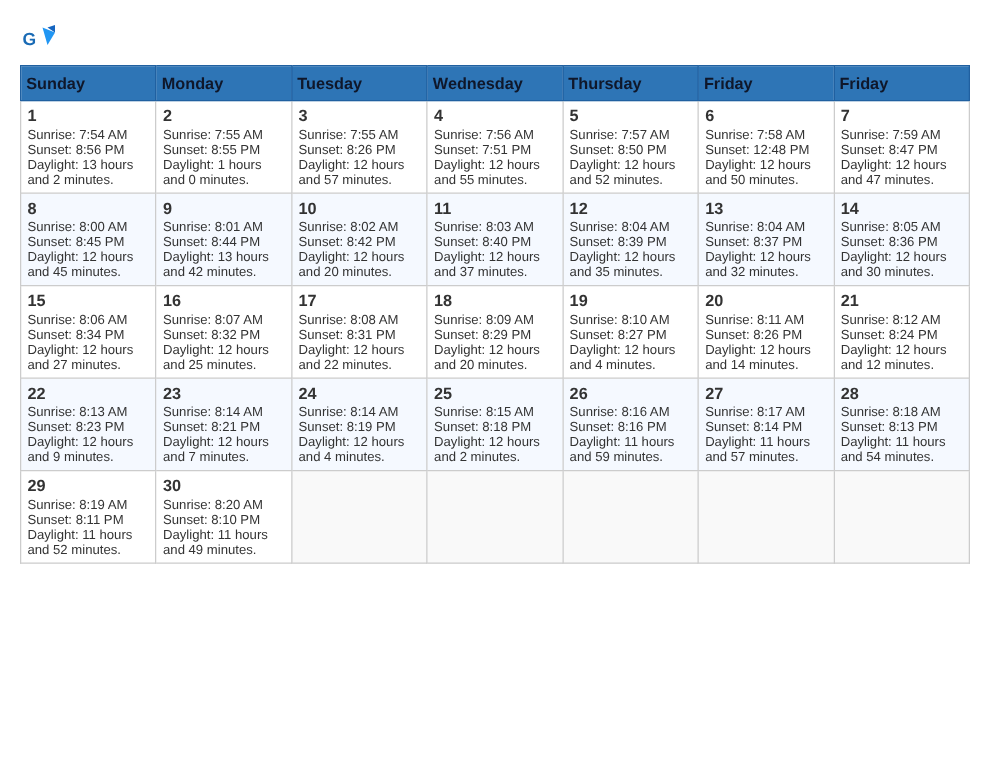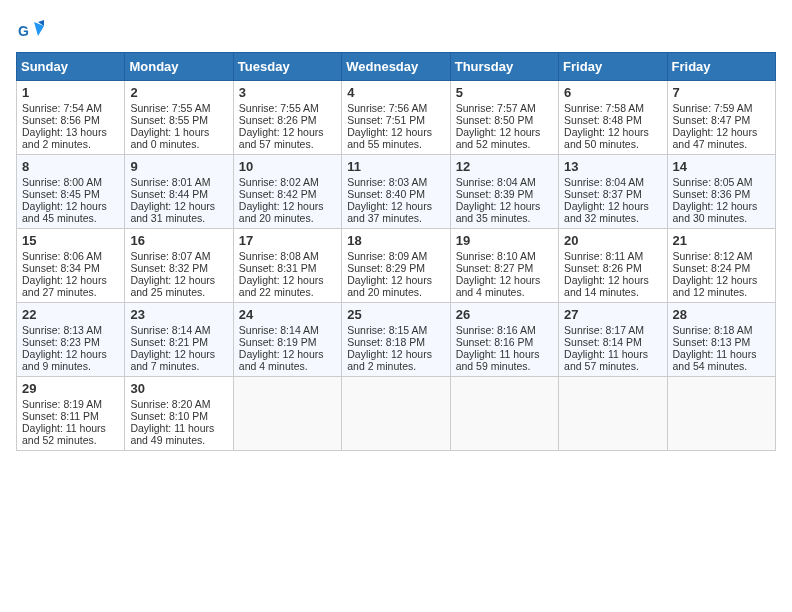--- a/index.html
+++ b/index.html
@@ -46,21 +46,21 @@
       font-size: 16px;
       color: #555;
     }
     .calendar {
       width: 100%;
       border-collapse: collapse;
       border: 1px solid #ccc;
     }
     .calendar th {
       background-color: #2e75b6;
-      color: #ffffff;
+      color: #0f172a;
       font-size: 13px;
       font-weight: bold;
       padding: 6px 4px;
       text-align: left;
       border: 1px solid #2060a0;
     }
     .calendar td {
       vertical-align: top;
       border: 1px solid #ccc;
       padding: 4px 5px;
@@ -144,42 +144,42 @@
         </td>
         <td>
           <span class="day-number">5</span>
           <div>Sunrise: 7:57 AM</div>
           <div>Sunset: 8:50 PM</div>
           <div>Daylight: 12 hours and 52 minutes.</div>
         </td>
         <td>
           <span class="day-number">6</span>
           <div>Sunrise: 7:58 AM</div>
-          <div>Sunset: 8:48 PM</div>
+          <div>Sunset: 12:48 PM</div>
           <div>Daylight: 12 hours and 50 minutes.</div>
         </td>
         <td>
           <span class="day-number">7</span>
           <div>Sunrise: 7:59 AM</div>
           <div>Sunset: 8:47 PM</div>
           <div>Daylight: 12 hours and 47 minutes.</div>
         </td>
       </tr>
       <tr>
         <td>
           <span class="day-number">8</span>
           <div>Sunrise: 8:00 AM</div>
           <div>Sunset: 8:45 PM</div>
           <div>Daylight: 12 hours and 45 minutes.</div>
         </td>
         <td>
           <span class="day-number">9</span>
           <div>Sunrise: 8:01 AM</div>
           <div>Sunset: 8:44 PM</div>
-          <div>Daylight: 12 hours and 31 minutes.</div>
+          <div>Daylight: 13 hours and 42 minutes.</div>
         </td>
         <td>
           <span class="day-number">10</span>
           <div>Sunrise: 8:02 AM</div>
           <div>Sunset: 8:42 PM</div>
           <div>Daylight: 12 hours and 20 minutes.</div>
         </td>
         <td>
           <span class="day-number">11</span>
           <div>Sunrise: 8:03 AM</div>

